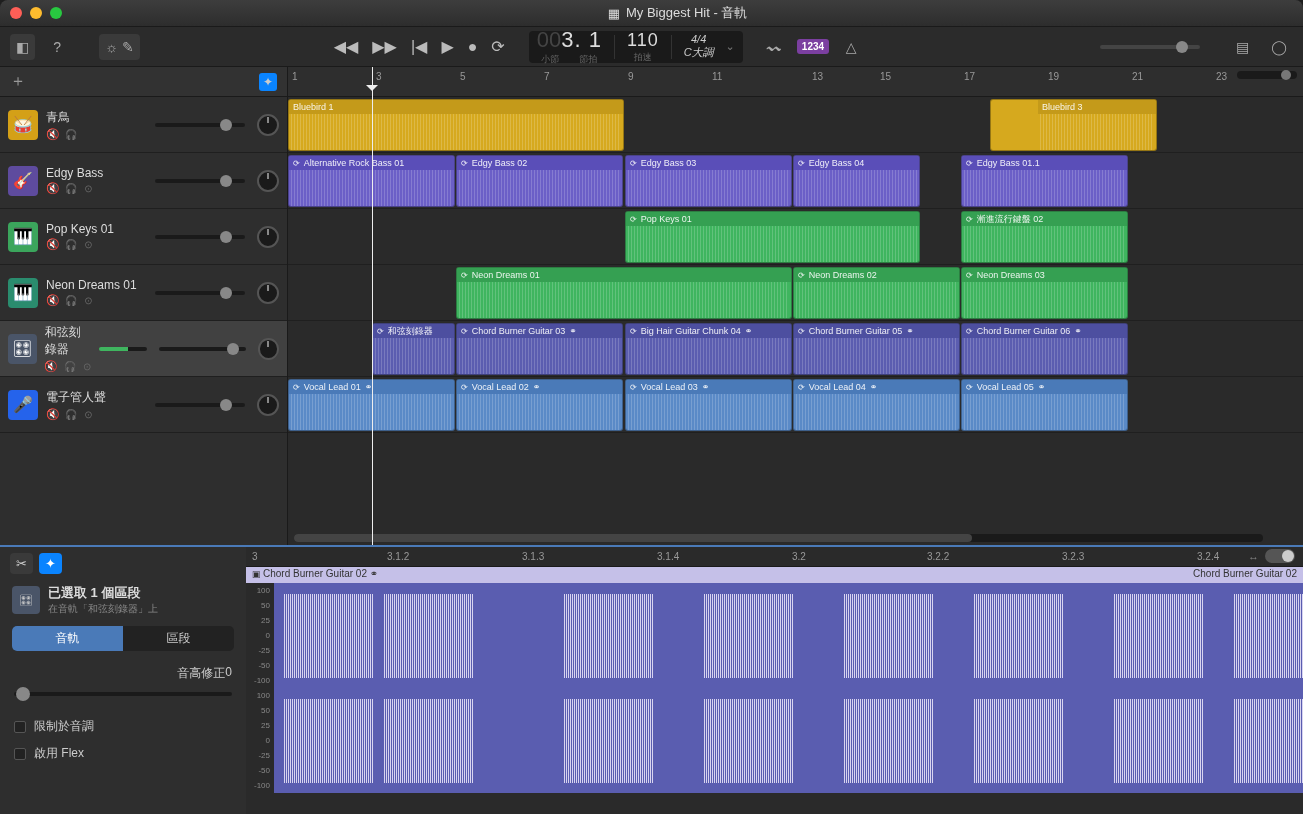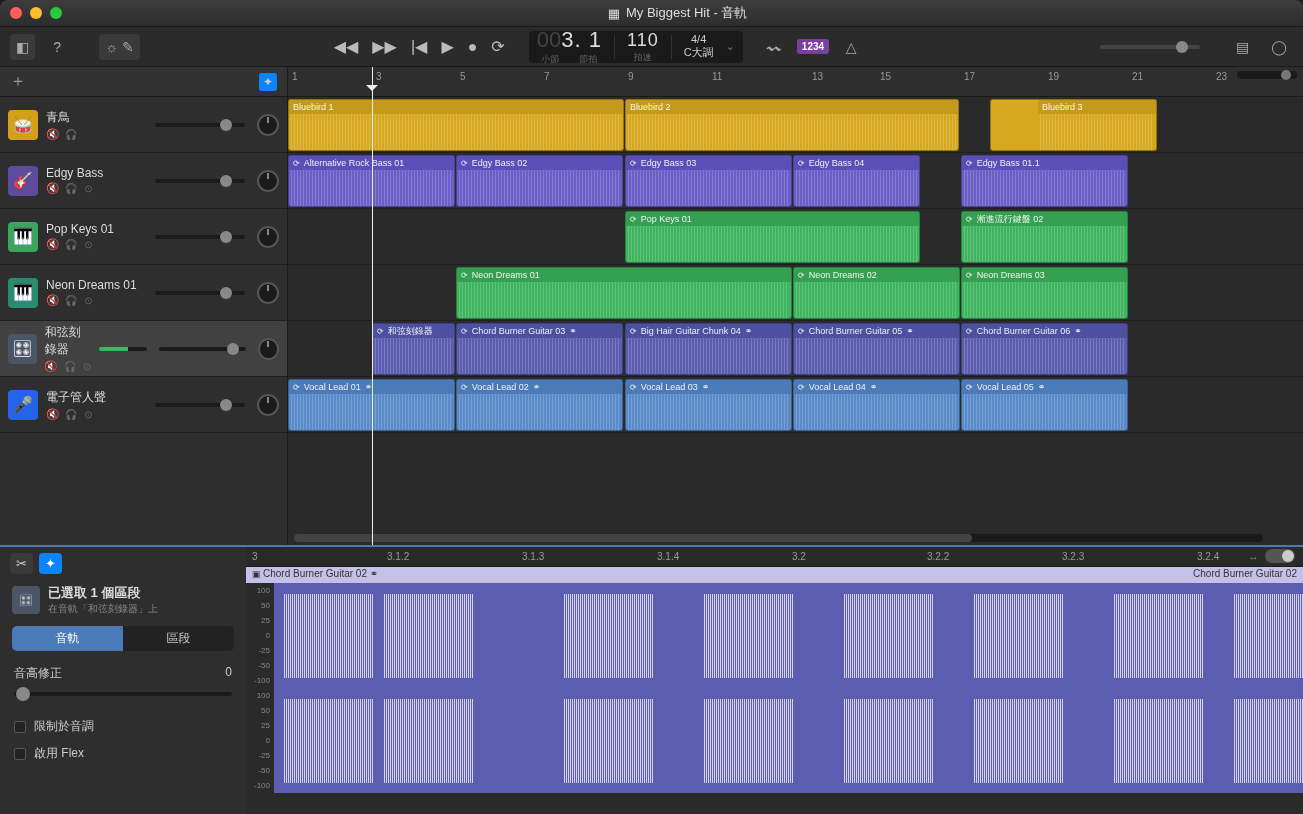--- a/index.html
+++ b/index.html
@@ -77,21 +77,21 @@
 .ed-tab { background:#3a3a3a; border-radius:4px; padding:3px 6px; font-size:13px;}
 .ed-tab.on { background:#0a84ff; color:#fff;}
 .ed-info { display:flex; gap:8px; padding:4px 12px; align-items:center;}
 .ed-icon { width:28px; height:28px; background:#4a5568; border-radius:4px; display:flex;align-items:center;justify-content:center;}
 .ed-title { font-size:13px; color:#ddd; font-weight:600;}
 .ed-sub { font-size:10px; color:#888;text-align:right;}
 .seg { display:flex; margin:6px 12px; border-radius:5px; overflow:hidden; background:#222;}
 .seg div{flex:1; text-align:center; padding:4px 0; font-size:12px; cursor:pointer;}
 .seg .on{background:#4a7ab8; color:#fff;}
 .param { padding:8px 14px; display:flex; flex-direction:column; gap:6px;}
-.param-row { display:flex; justify-content:space-between; font-size:12px; color:#ccc;}
+.param-row { display:flex; justify-content:flex-end; font-size:12px; color:#ccc;}
 .pslider { height:4px; background:#1a1a1a; border-radius:2px; position:relative; margin-top:4px;}
 .pslider-thumb{position:absolute;left:2px;top:-5px;width:14px;height:14px;background:#888;border-radius:50%;}
 .chk { display:flex; align-items:center; gap:8px; font-size:12px; color:#ccc; padding:2px 0;}
 .chkbox { width:12px; height:12px; border:1px solid #555; background:#222; border-radius:2px;}
 
 .ed-right { flex:1; position:relative; background:#2a2a2a;}
 .ed-ruler { height:20px; border-bottom:1px solid #1a1a1a; position:relative; font-size:10px; color:#999;}
 .ed-ruler span{position:absolute; top:4px;}
 .ed-region-head { height:16px; background:#c5c0e8; color:#333; font-size:10px; padding:1px 6px; display:flex; justify-content:space-between;}
 .wave-area { height:210px; background:#5a5db0; position:relative; overflow:hidden;}
@@ -141,21 +141,21 @@
           <span class="lcd-small">小節</span>
           <span class="lcd-small">節拍</span>
         </div>
     </div>
     <div class="lcd-sep"></div>
     <div class="lcd-col">
       <span class="lcd-big" style="font-size:18px">110</span>
       <span class="lcd-small">拍速</span>
     </div>
     <div class="lcd-sep"></div>
-    <div class="lcd-col" style="font-size:11px;color:#ccc;">
+    <div class="lcd-col" style="font-size:11px;color:#ccc;font-style:italic;">
       <span>4/4</span>
       <span>C大調</span>
     </div>
     <span style="color:#777">⌄</span>
   </div>
 
   <div class="tbtn" style="background:transparent;margin-left:8px">〰</div>
   <div class="badge">1234</div>
   <div class="tbtn" style="background:transparent">△</div>
 
@@ -295,26 +295,20 @@
       </div>
     <div class="playhead" style="left:84px"></div>
     <div id="lanes">
         <div class="lane">
           <div class="region r-yellow" style="left: 0px; width: 336px;">
             <div class="rhead">
               <span>Bluebird 1</span>
             </div>
             <div class="rbody"></div>
           </div>
-          <div class="region r-yellow" style="left: 337px; width: 334px;">
-            <div class="rhead">
-              <span>Bluebird 2</span>
-            </div>
-            <div class="rbody"></div>
-          </div>
           <div class="region r-yellow" style="left: 702px; width: 167px; padding-left: 47px;">
             <div class="rhead">
               <span>Bluebird 3</span>
             </div>
             <div class="rbody"></div>
           </div>
         </div>
         <div class="lane">
           <div class="region r-purple" style="left: 0px; width: 167px;">
             <div class="rhead">

